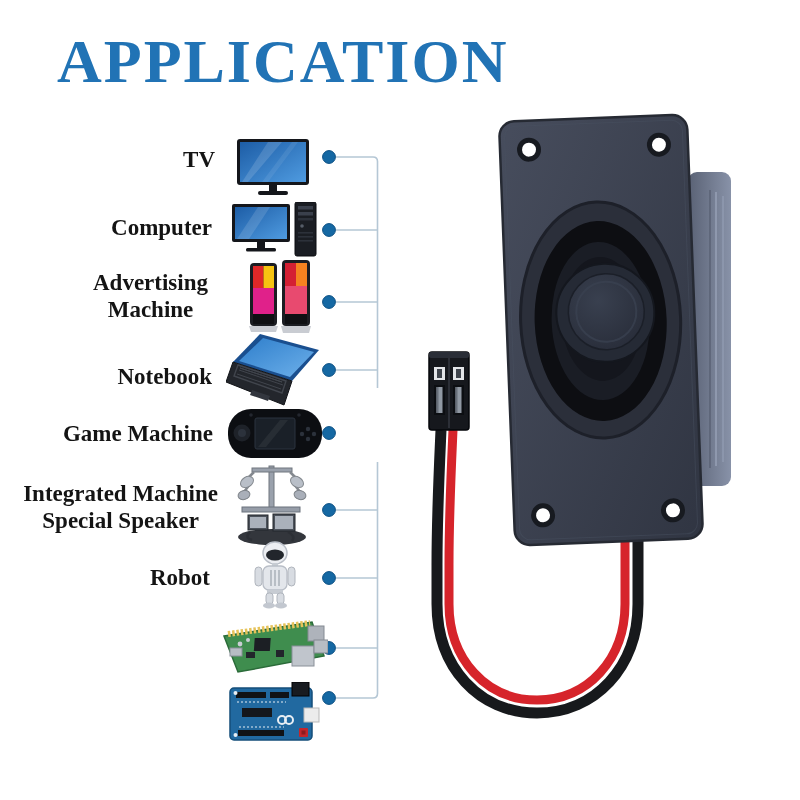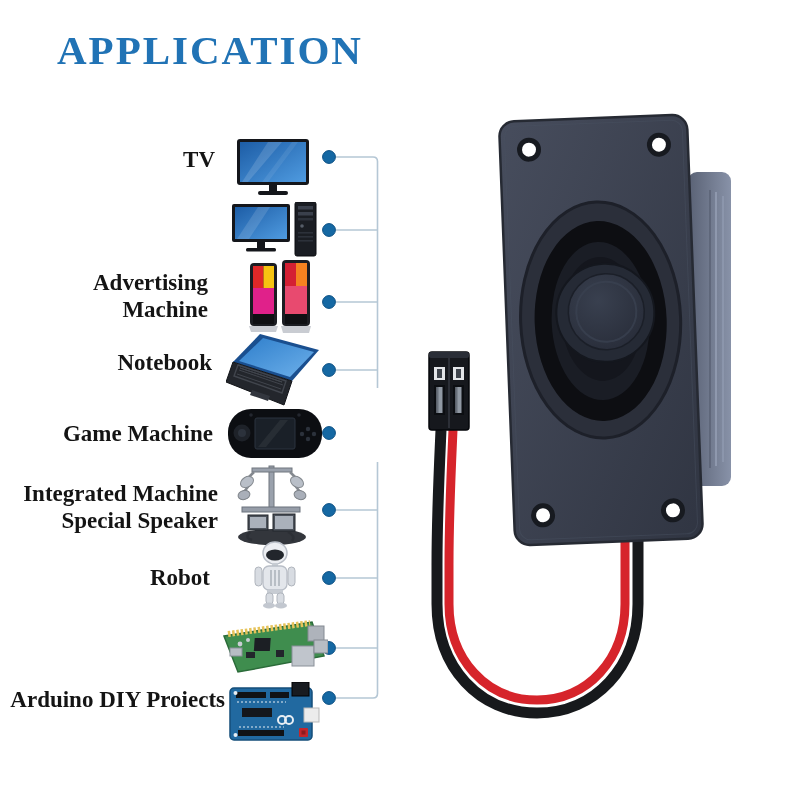--- a/index.html
+++ b/index.html
@@ -1,24 +1,24 @@
 <!DOCTYPE html>
 <html><head>
 <meta charset="utf-8">
 <style>
   html,body{margin:0;padding:0;}
   body{width:800px;height:800px;background:#ffffff;overflow:hidden;
        font-family:"Liberation Serif", serif;}
   .stage{position:relative;width:800px;height:800px;background:#fff;}
   .page-title{position:absolute;left:57px;top:26px;margin:0;
-      font-family:"Liberation Serif", serif;font-weight:700;font-size:41px;
+      font-family:"Liberation Serif", serif;font-weight:700;font-size:62px;
       letter-spacing:2px;color:#2173b5;white-space:nowrap;}
   .row-label{position:absolute;font-weight:700;font-size:23px;line-height:27px;
       color:#141414;white-space:pre-line;text-align:right;}
-  .row-label.centered{}
+  .row-label.centered{text-align:center;}
   .icon{position:absolute;}
   .icon svg{display:block;}
   .connectors,.speaker{position:absolute;}
 </style>
 </head>
 <body>
 
 <div class="stage">
 
   <h1 class="page-title">APPLICATION</h1>
@@ -48,28 +48,28 @@
       <circle cx="329" cy="370" r="6.4"></circle>
       <circle cx="329" cy="433" r="6.4"></circle>
       <circle cx="329" cy="510" r="6.4"></circle>
       <circle cx="329" cy="578" r="6.4"></circle>
       <circle cx="329" cy="648" r="6.4"></circle>
       <circle cx="329" cy="698" r="6.4"></circle>
     </g>
   </svg>
 
   <div class="row-label" style="right:585px;top:146px;margin-left:12px;">TV</div>
+  <div class="row-label" style="right:588px;top:214px;">Computer</div>
   <div class="row-label centered" style="right:592px;top:269px;">Advertising
 Machine</div>
-  <div class="row-label" style="right:588px;top:349px;text-align:center;">Notebook</div>
+  <div class="row-label" style="right:588px;top:363px;text-align:center;">Notebook</div>
   <div class="row-label centered" style="right:582px;top:480px;">Integrated Machine
 Special Speaker</div>
   <div class="row-label" style="right:587px;top:420px;">Game Machine</div>
   <div class="row-label" style="right:590px;top:564px;">Robot</div>
-  <div class="row-label" style="right:575px;top:686px;">Arduino DIY Proiects</div>
 
   <div class="icon" style="left:236px;top:138px;">
     <svg width="74" height="58" viewBox="0 0 74 58">
       <defs>
           <linearGradient id="tvG" x1="0" y1="0" x2="1" y2="1">
         <stop offset="0" stop-color="#1d5da6"></stop>
             <stop offset="1" stop-color="#4f9be0"></stop>
           </linearGradient>
         </defs>
       <rect x="1" y="1" width="72" height="46" rx="3" fill="#14161b"></rect>

